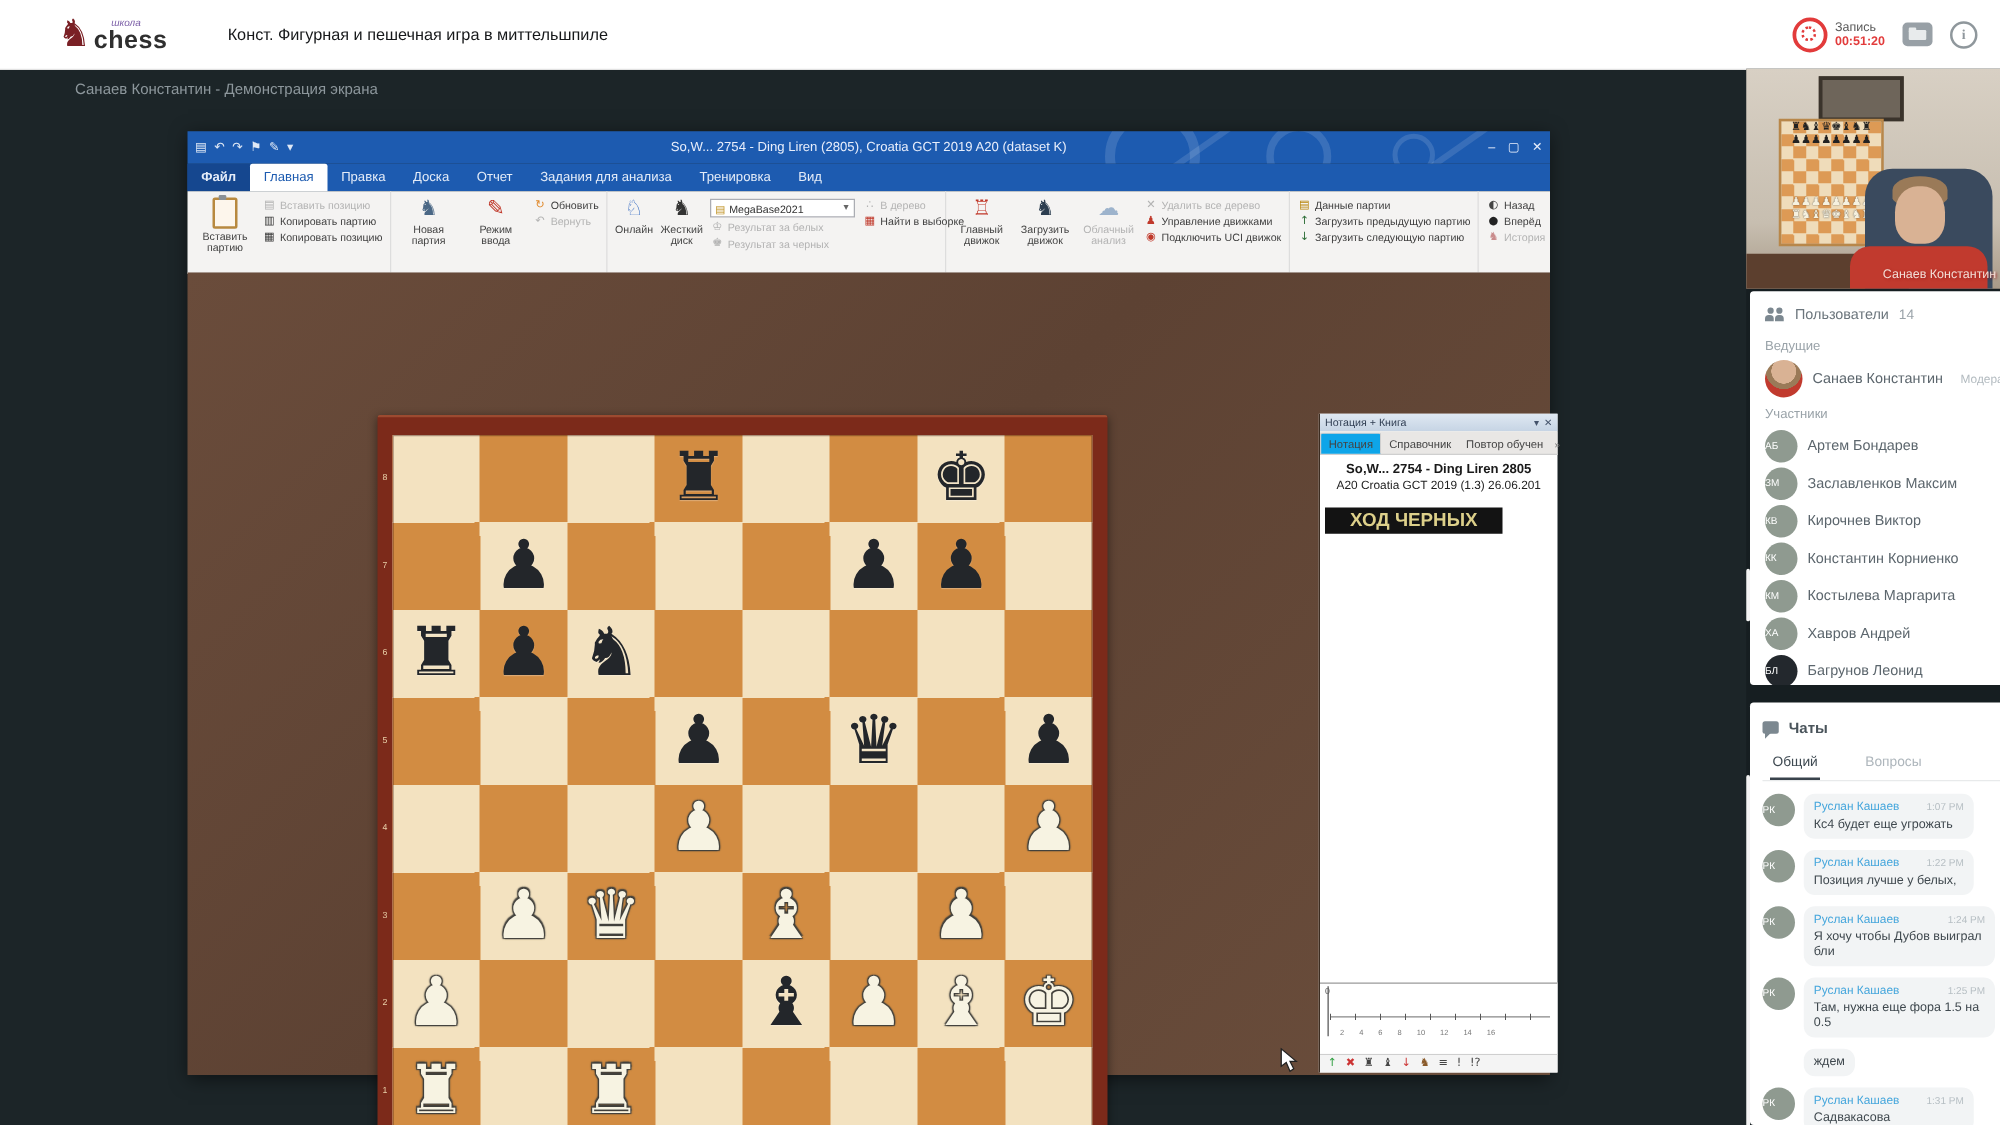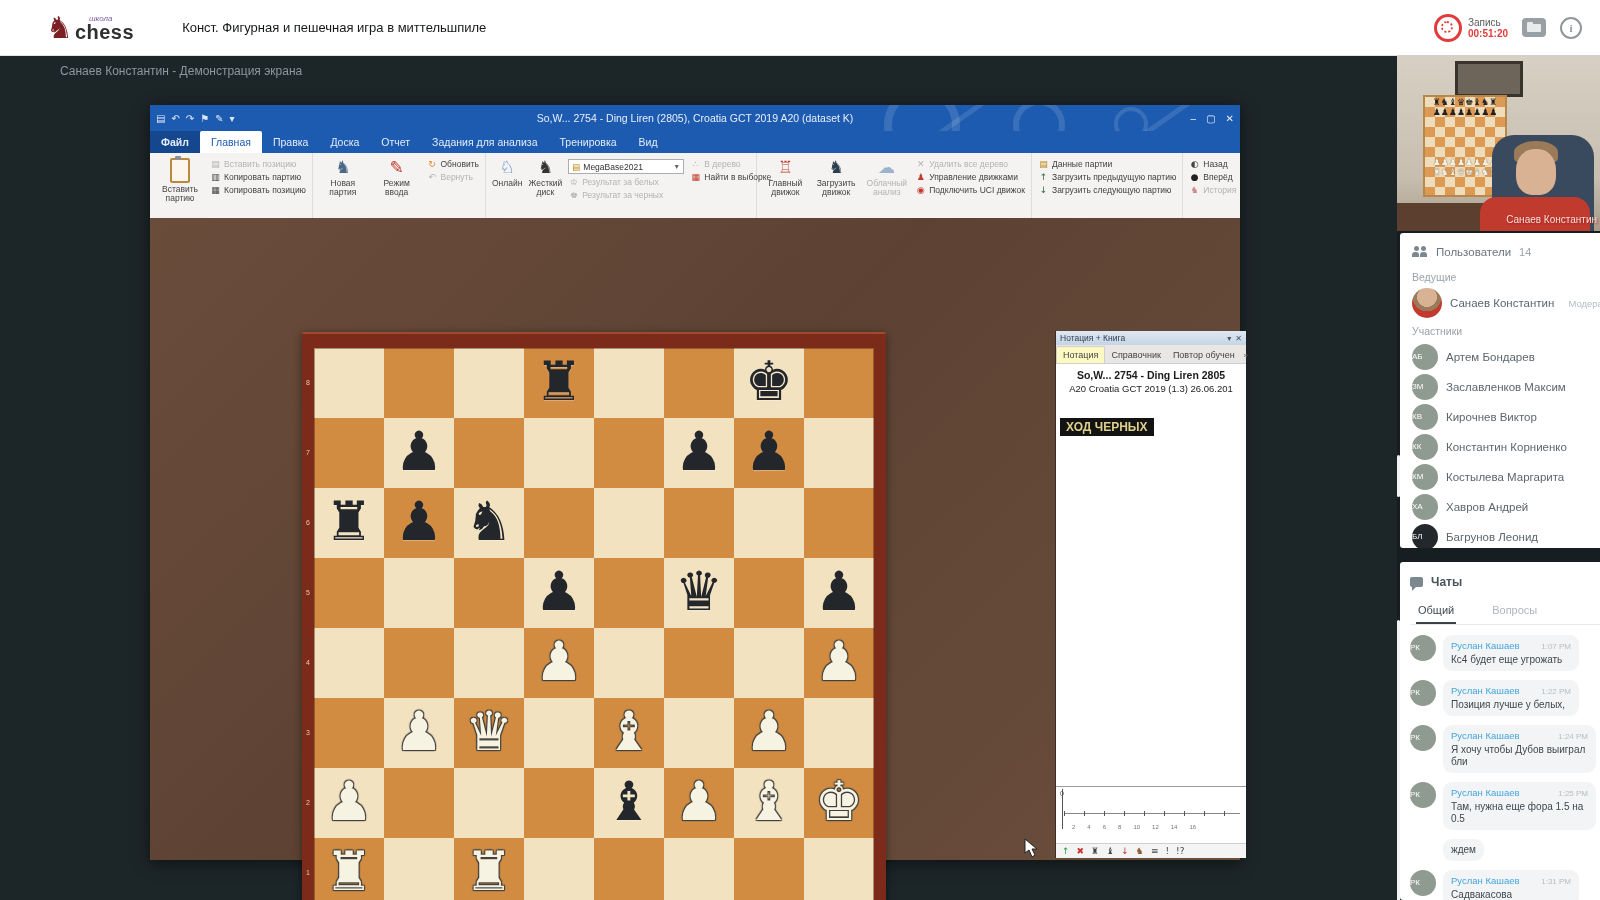--- a/index.html
+++ b/index.html
@@ -86,27 +86,27 @@
 
   
   .npanel{position:absolute;left:905px;top:113px;width:190px;bottom:2px;background:#ffffff;
     display:flex;flex-direction:column;border-left:1px solid #3c2d22;}
   .nhead{height:14px;background:linear-gradient(#dfe8f2,#c6d4e4);font-size:8.5px;color:#2f3d52;
     display:flex;align-items:center;padding:0 4px;gap:4px;}
   .nhead .hico{margin-left:auto;font-size:8px;color:#44536b;}
   .nhead .hico2{font-size:8px;color:#44536b;}
   .ntabs{height:18px;background:#e9e7e5;display:flex;align-items:flex-end;border-bottom:1px solid #cfcfcf;}
   .ntab{font-size:9px;color:#444;padding:3px 6px;white-space:nowrap;}
-  .ntab.active{background:#fef9c3;border:1px solid #cfcfcf;border-bottom:none;border-radius:2px 2px 0 0;}
+  .ntab.active{background:#0ea5e9;border:1px solid #cfcfcf;border-bottom:none;border-radius:2px 2px 0 0;}
   .ntab-more{margin-left:auto;font-size:8px;color:#666;padding:3px 3px;}
   .ncontent{flex:1;overflow:hidden;}
   .nplayers{margin-top:5px;text-align:center;font-size:10.5px;font-weight:bold;color:#1a1a1a;}
   .nevent{text-align:center;font-size:9.5px;color:#222;margin-top:2px;white-space:nowrap;}
-  .nturn{display:inline-block;margin:24px 0 0 4px;background:#131313;color:#ddd08a;
-    font-size:12px;font-weight:bold;padding:2px 6px;}
+  .nturn{display:inline-block;margin:12px 0 0 4px;background:#131313;color:#ddd08a;
+    font-size:15px;font-weight:bold;padding:2px 20px;}
   .ngraph{height:56px;border-top:1px solid #9a9a9a;position:relative;background:#fff;}
   .gzero{position:absolute;left:4px;top:3px;font-size:7px;color:#555;}
   .gline{position:absolute;left:8px;right:6px;top:26px;height:1px;background:#888;}
   .gline::before{content:"";position:absolute;left:0;right:0;top:-2px;height:5px;
     background:repeating-linear-gradient(90deg,#555 0 1px,transparent 1px 20px);}
   .gaxis{position:absolute;left:0;top:2px;bottom:14px;width:1px;background:#555;margin-left:6px;}
   .gticks{position:absolute;left:16px;right:4px;bottom:13px;display:flex;gap:12px;font-size:6px;color:#777;}
   .arow{height:14px;background:#f4f4f4;border-top:1px solid #cfcfcf;display:flex;align-items:center;
     gap:7px;padding:0 6px;font-family:"DejaVu Sans",sans-serif;font-size:9px;color:#444;}
   .arow span:nth-child(1){color:#2e9e3f;} .arow span:nth-child(2){color:#cc3333;}

